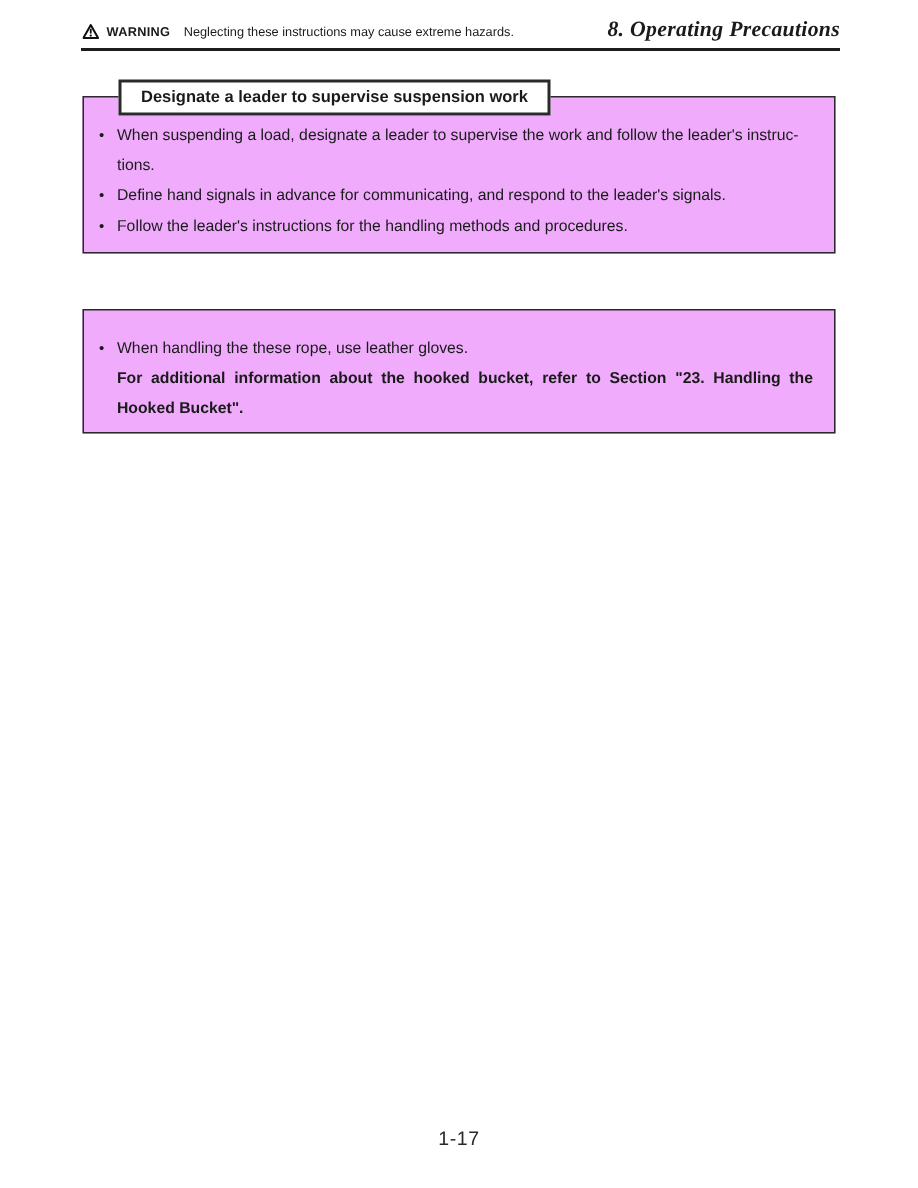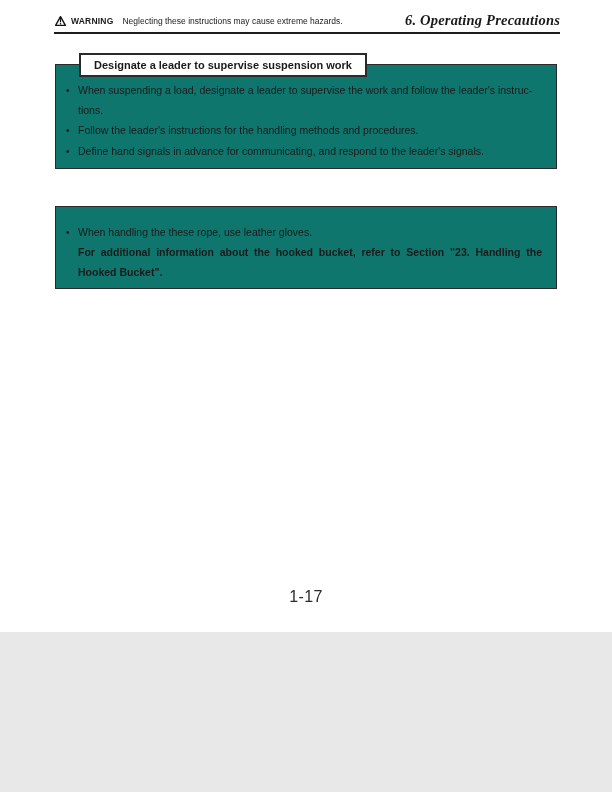--- a/index.html
+++ b/index.html
@@ -1,19 +1,19 @@
 <!DOCTYPE html>
 <html><head>
 <meta charset="utf-8">
 <style>
   * { margin: 0; padding: 0; box-sizing: border-box; }
   html, body { background: #e8e8e8; }
   .page {
     width: 612px;
-    height: 632px;
+    height: 792px;
     margin: 0 auto;
     background: #ffffff;
     position: relative;
     font-family: "Liberation Sans", sans-serif;
     color: #1a1a1a;
     overflow: hidden;
   }
   
   .page-header {
     display: flex;
@@ -50,21 +50,21 @@
   }
   .header-rule {
     margin: 3px 52px 0 54px;
     border-top: 2.2px solid #1c1c1c;
   }
   
   .callout {
     position: relative;
     margin: 30px 55px 0;
     border: 1.5px solid #2a2a2a;
-    background: #0f766e;
+    background: #f0abfc;
   }
   .callout-2 { margin-top: 37px; }
   .callout-title {
     position: absolute;
     top: -12.5px;
     left: 23px;
     background: #ffffff;
     border: 2px solid #2a2a2a;
     padding: 4px 13px 4px 13px;
     font-size: 11px;
@@ -88,21 +88,21 @@
     font-weight: bold;
     text-align: justify;
   }
   
   .page-footer {
     position: absolute;
     bottom: 26px;
     left: 0;
     right: 0;
     text-align: center;
-    font-size: 16px;
+    font-size: 13px;
     color: #2a2a2a;
     letter-spacing: 0.4px;
   }
 </style>
 </head>
 <body>
 
 <div class="page">
 
   <header class="page-header">
@@ -110,38 +110,38 @@
       <span class="warn-icon">
         <svg width="11" height="10" viewBox="0 0 24 22" aria-hidden="true">
           <path d="M12 1.5 L22.8 20.5 H1.2 Z" fill="none" stroke="#111" stroke-width="3" stroke-linejoin="round"></path>
           <rect x="10.7" y="7" width="2.6" height="7" fill="#111"></rect>
           <circle cx="12" cy="17" r="1.7" fill="#111"></circle>
         </svg>
       </span>
       <span class="warn-label">WARNING</span>
       <span class="warn-text">Neglecting these instructions may cause extreme hazards.</span>
     </div>
-    <div class="header-right">6. Operating Precautions</div>
+    <div class="header-right">8. Operating Precautions</div>
   </header>
   <div class="header-rule"></div>
 
   <section class="callout callout-1">
     <div class="callout-title">Designate a leader to supervise suspension work</div>
     <div class="callout-body">
       <div class="bullet">
         <span class="marker"></span>
         <span class="btext">When suspending a load, designate a leader to supervise the work and follow the leader's instruc­tions.</span>
       </div>
       <div class="bullet">
         <span class="marker"></span>
-        <span class="btext">Follow the leader's instructions for the handling methods and procedures.</span>
+        <span class="btext">Define hand signals in advance for communicating, and respond to the leader's signals.</span>
       </div>
       <div class="bullet">
         <span class="marker"></span>
-        <span class="btext">Define hand signals in advance for communicating, and respond to the leader's signals.</span>
+        <span class="btext">Follow the leader's instructions for the handling methods and procedures.</span>
       </div>
     </div>
   </section>
 
   <section class="callout callout-2">
     <div class="callout-body">
       <div class="bullet">
         <span class="marker"></span>
         <span class="btext">
           <span>When handling the these rope, use leather gloves.</span>

